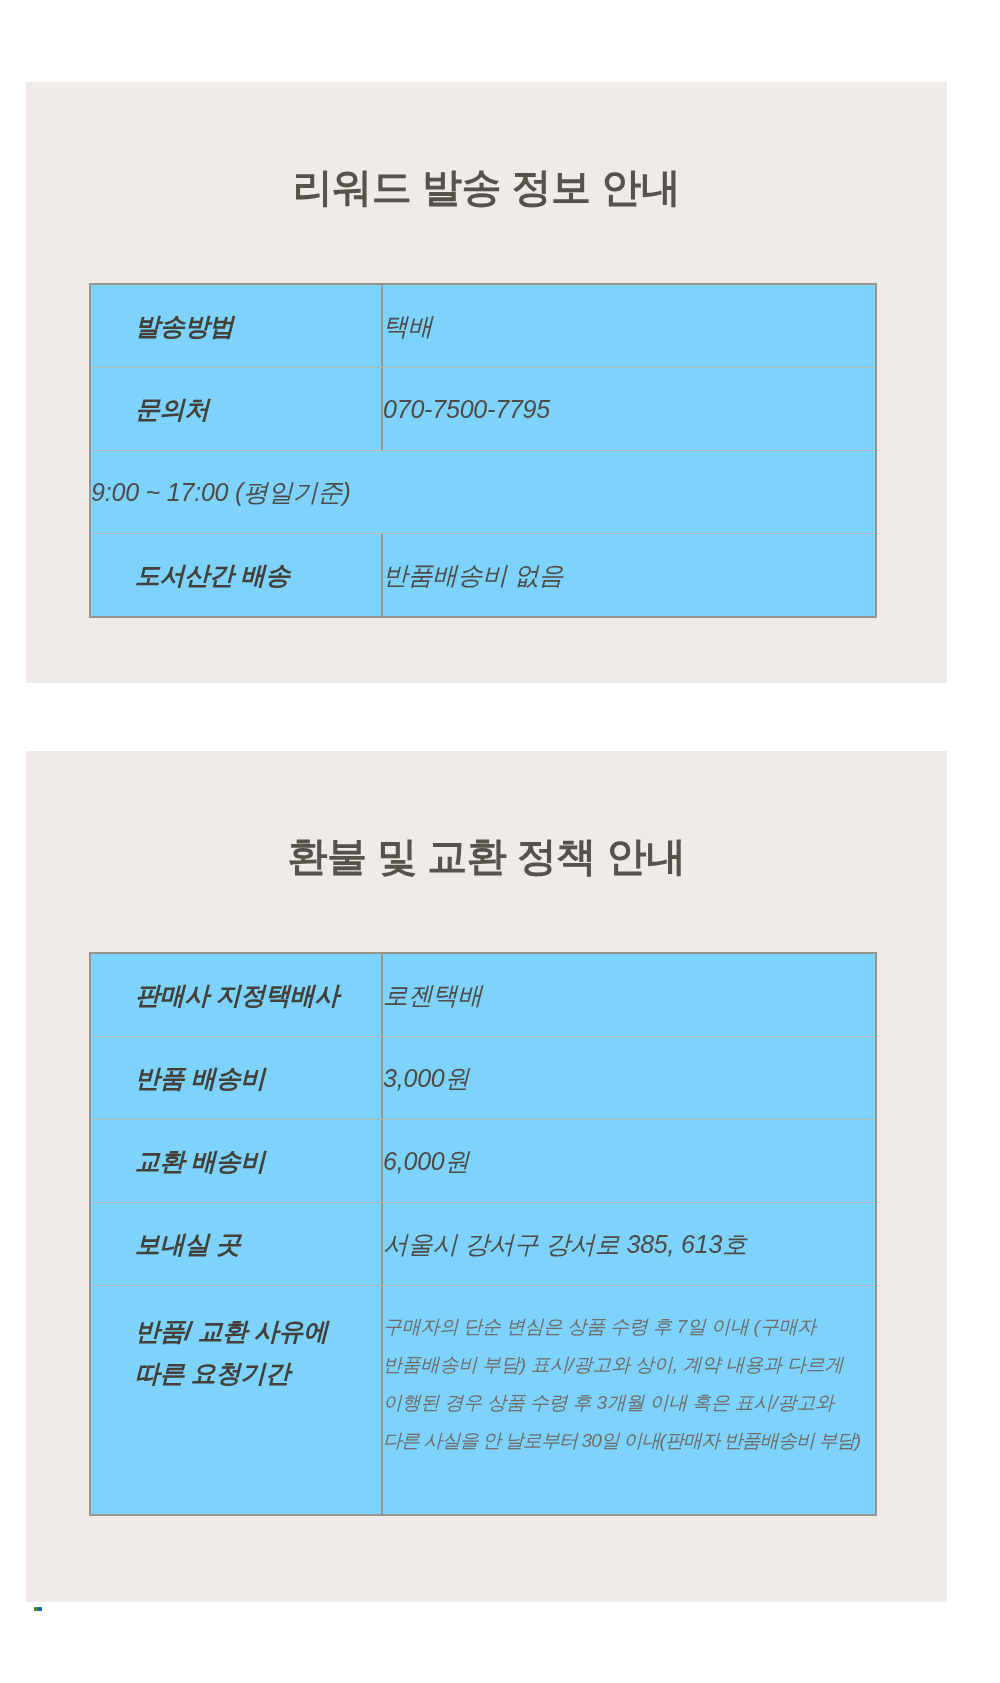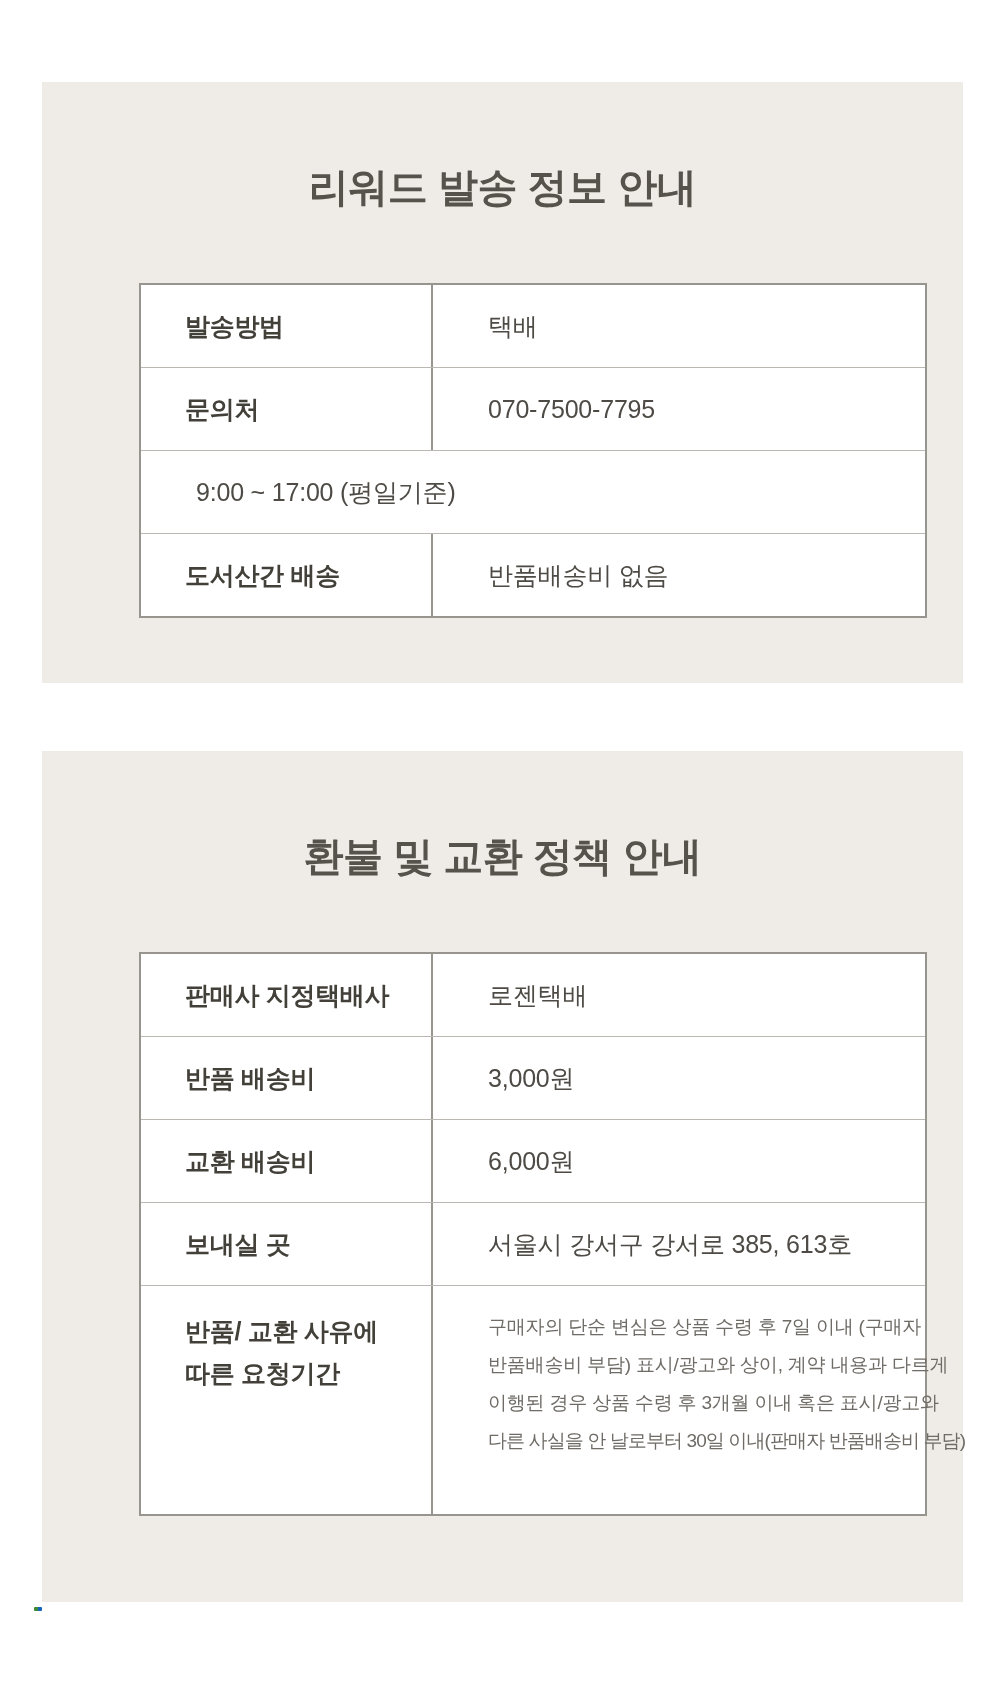--- a/index.html
+++ b/index.html
@@ -6,40 +6,41 @@
   html,body { width:1000px; }
   body {
     width:1000px; height:1683px;
     background:#ffffff;
     font-family:"Liberation Sans","DejaVu Sans",sans-serif;
     position:relative;
     overflow:hidden;
   }
   .panel {
     position:absolute;
-    left:42px;
+    left:26px;
     width:921px;
     background:#EFEBE6;
   }
   .panel-1 { top:82px;  height:601px; }
   .panel-2 { top:751px; height:851px; }
   .panel-title {
     padding-top:78px;
     line-height:54px;
     text-align:center;
     font-size:40px;
     font-weight:700;
     letter-spacing:-0.5px;
     color:#56524C;
   }
   .info-table {
     width:788px;
-    margin:69px 0 0 97px;
-    background:#ffffff;
+    margin:69px 0 0 63px;
+    background:#7dd3fc;
     border:2px solid #98948E;
+    font-style:italic;
   }
   .row {
     display:flex;
     align-items:center;
     height:83px;
     border-bottom:1px solid #BBB7B2;
   }
   .row:last-child { border-bottom:none; height:82px; }
   .panel-2 .row:last-child {
     height:228px;
@@ -53,21 +54,20 @@
     padding-left:44px;
     font-size:25px;
     font-weight:700;
     color:#434039;
     letter-spacing:-0.3px;
     white-space:pre-line;
     line-height:42px;
   }
   .cell.value {
     flex:1;
-    padding-left:55px;
     font-size:25px;
     font-weight:400;
     color:#4E4A45;
     letter-spacing:-0.2px;
   }
   .panel-2 .row:last-child .cell.label {
     align-items:flex-start;
     padding-top:24px;
   }
   .panel-2 .row:last-child .cell.value {

